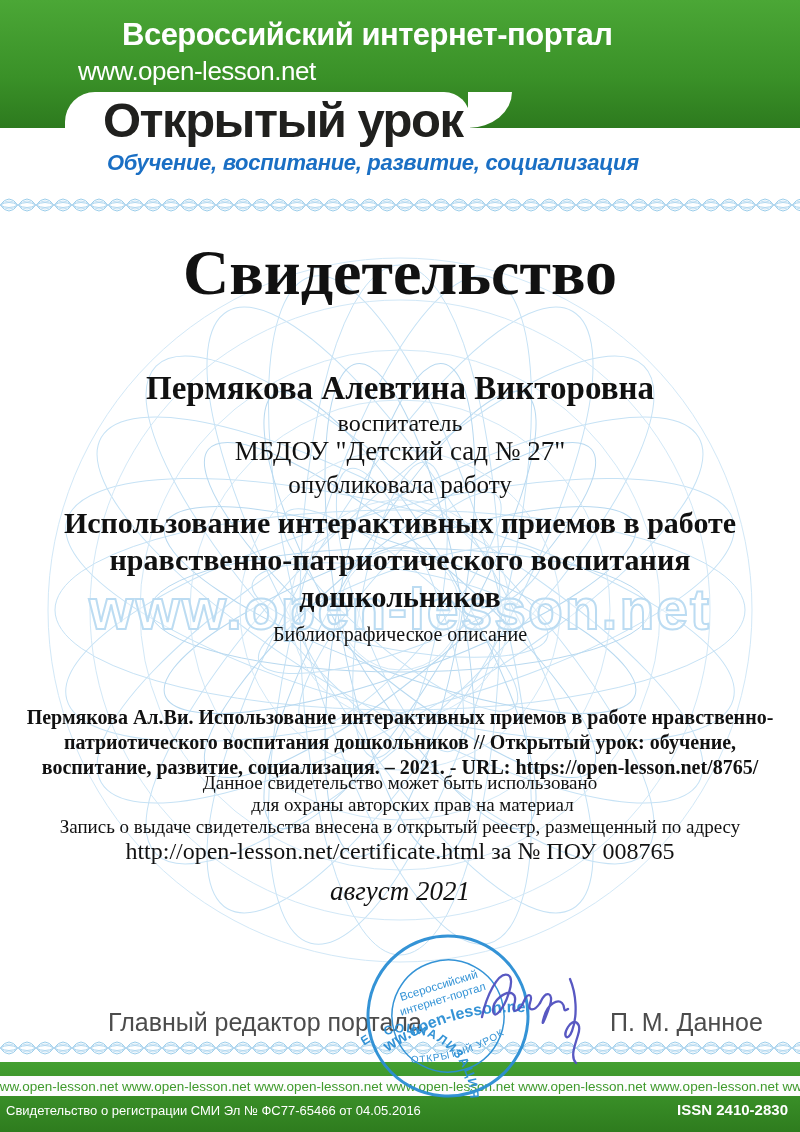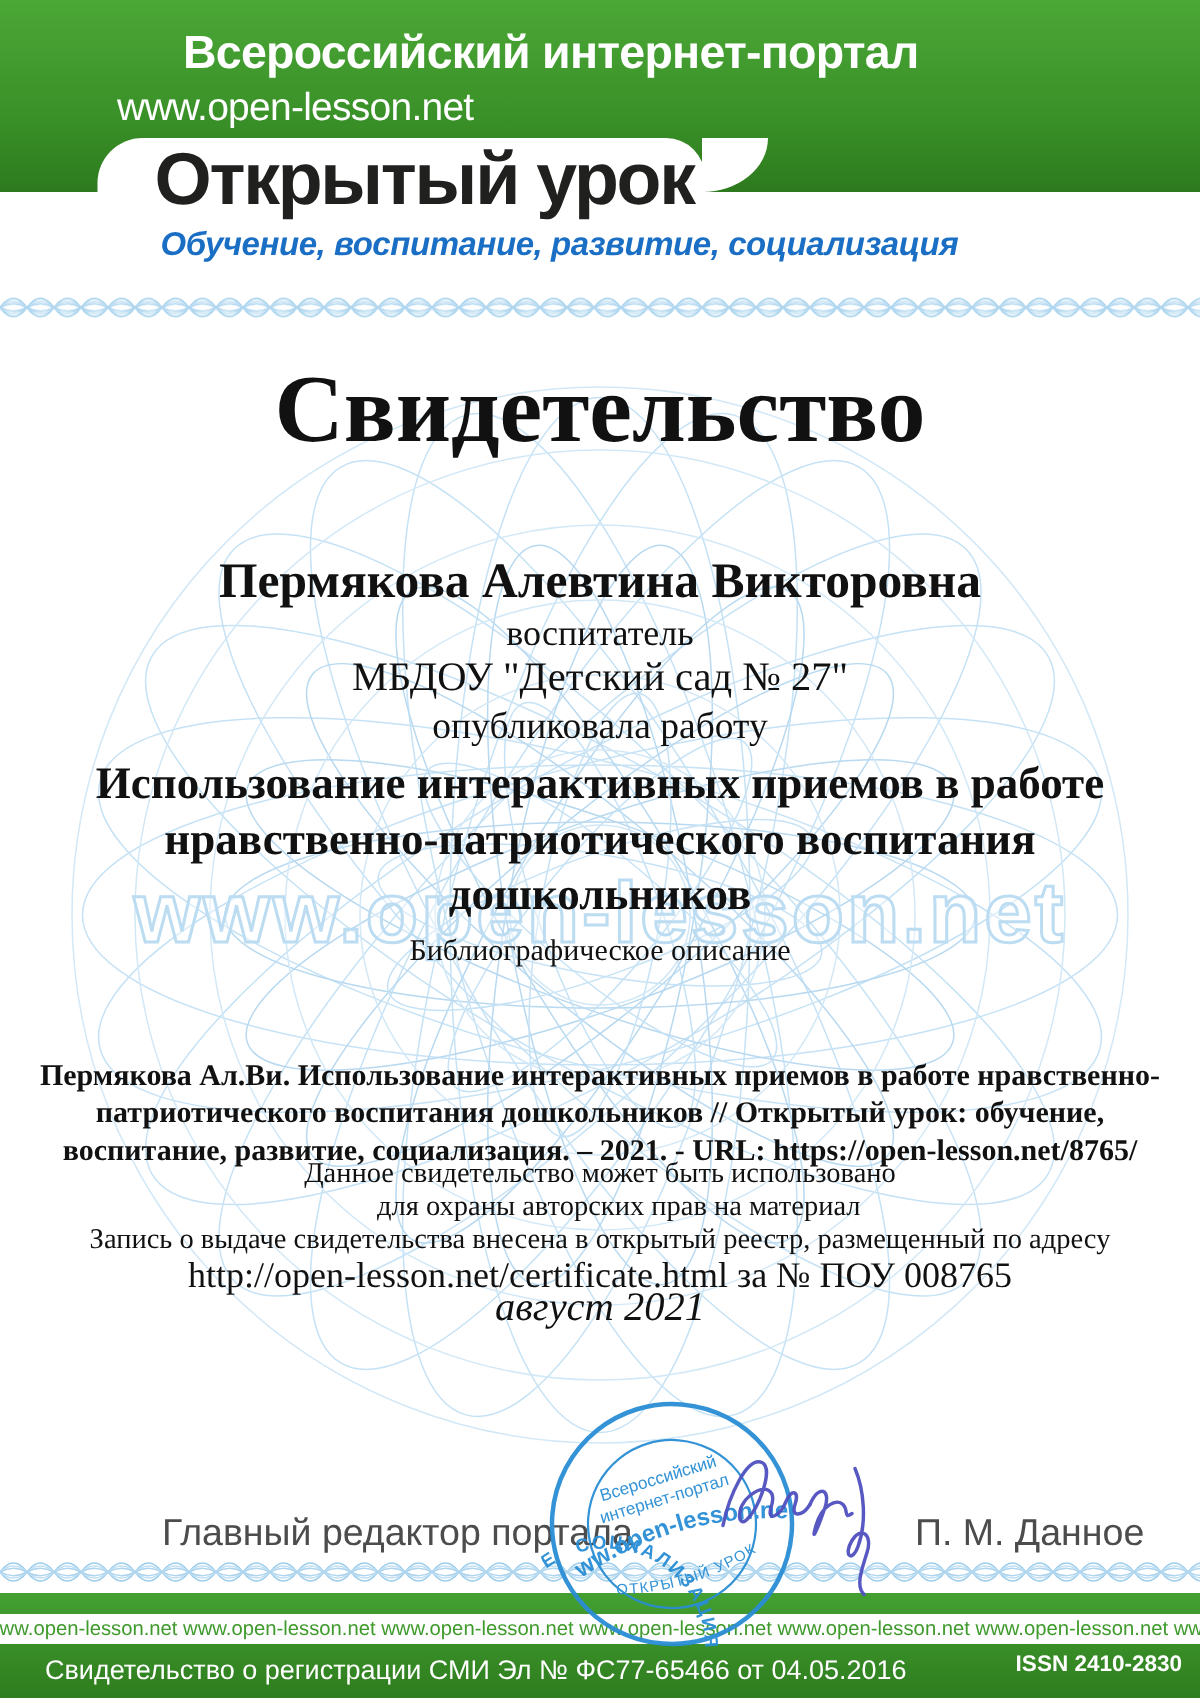--- a/index.html
+++ b/index.html
@@ -40,33 +40,33 @@
   .t-action{top:471px;font-size:25px;}
   .t-work{top:504px;font-size:30px;font-weight:bold;line-height:37px;}
   .t-work span{display:inline-block;max-width:700px;}
   .t-biblio{top:623px;font-size:20px;}
   .t-cite{top:657px;font-size:20px;font-weight:bold;line-height:25px;margin-top:48px;}
   .t-cite span{display:inline-block;max-width:762px;}
   .t-usage1{top:772px;font-size:19px;}
   .t-usage2{top:794px;font-size:19px;padding-left:25px;}
   .t-reg1{top:816px;font-size:19px;}
   .t-reg2{top:838px;font-size:24px;}
-  .t-date{top:856px;font-size:27px;font-style:italic;font-family:Liberation Serif, serif;}
+  .t-date{top:876px;font-size:27px;font-style:italic;font-family:Liberation Serif, serif;}
   
   .sig-label{position:absolute;left:108px;top:1008px;font-size:25px;color:#4c4c4c;z-index:2;}
   .sig-name{position:absolute;left:610px;top:1008px;font-size:25px;color:#4c4c4c;z-index:2;}
   .stamp{position:absolute;left:358px;top:926px;z-index:6;transform:rotate(-17deg);opacity:0.95;}
   .ink{position:absolute;left:478px;top:945px;z-index:7;}
   
   .footer{position:absolute;left:0;top:1062px;width:800px;height:70px;
     background:linear-gradient(180deg,#44a031 0%,#2e7c1e 100%);z-index:3;}
   .f-strip{position:absolute;left:0;top:14px;width:800px;height:20px;background:#fdfdfd;
     overflow:hidden;white-space:nowrap;line-height:20px;}
   .f-strip span{font-size:13.5px;color:#3f9a2c;margin-left:-10px;letter-spacing:0;}
-  .f-reg{position:absolute;left:30px;top:41px;font-size:18px;color:#fff;}
+  .f-reg{position:absolute;left:6px;top:41px;font-size:13px;color:#fff;}
   .f-issn{position:absolute;right:12px;top:39px;font-size:15px;font-weight:bold;color:#fff;}
 </style>
 </head>
 <body>
 
 <div class="page">
 
   <svg width="0" height="0" style="position:absolute">
     <defs>
       <pattern id="netpat" width="36" height="24" patternUnits="userSpaceOnUse">

